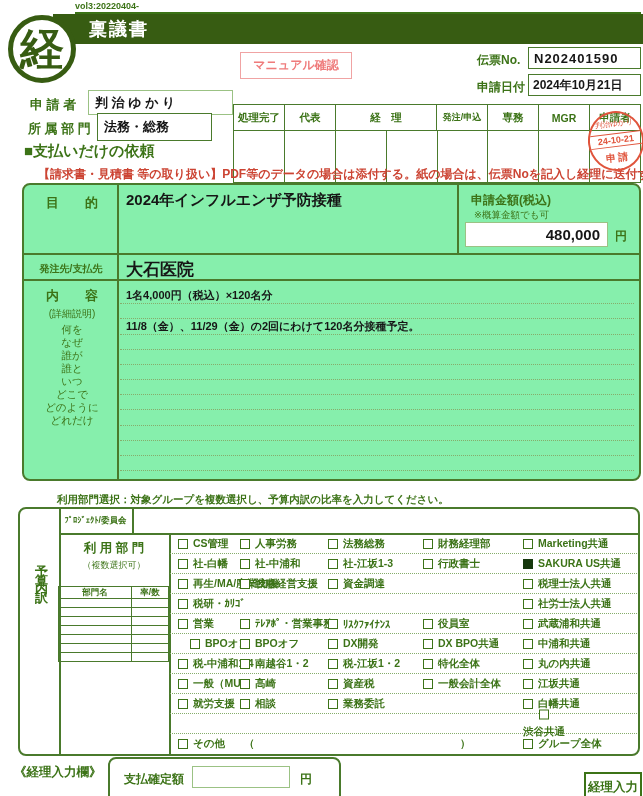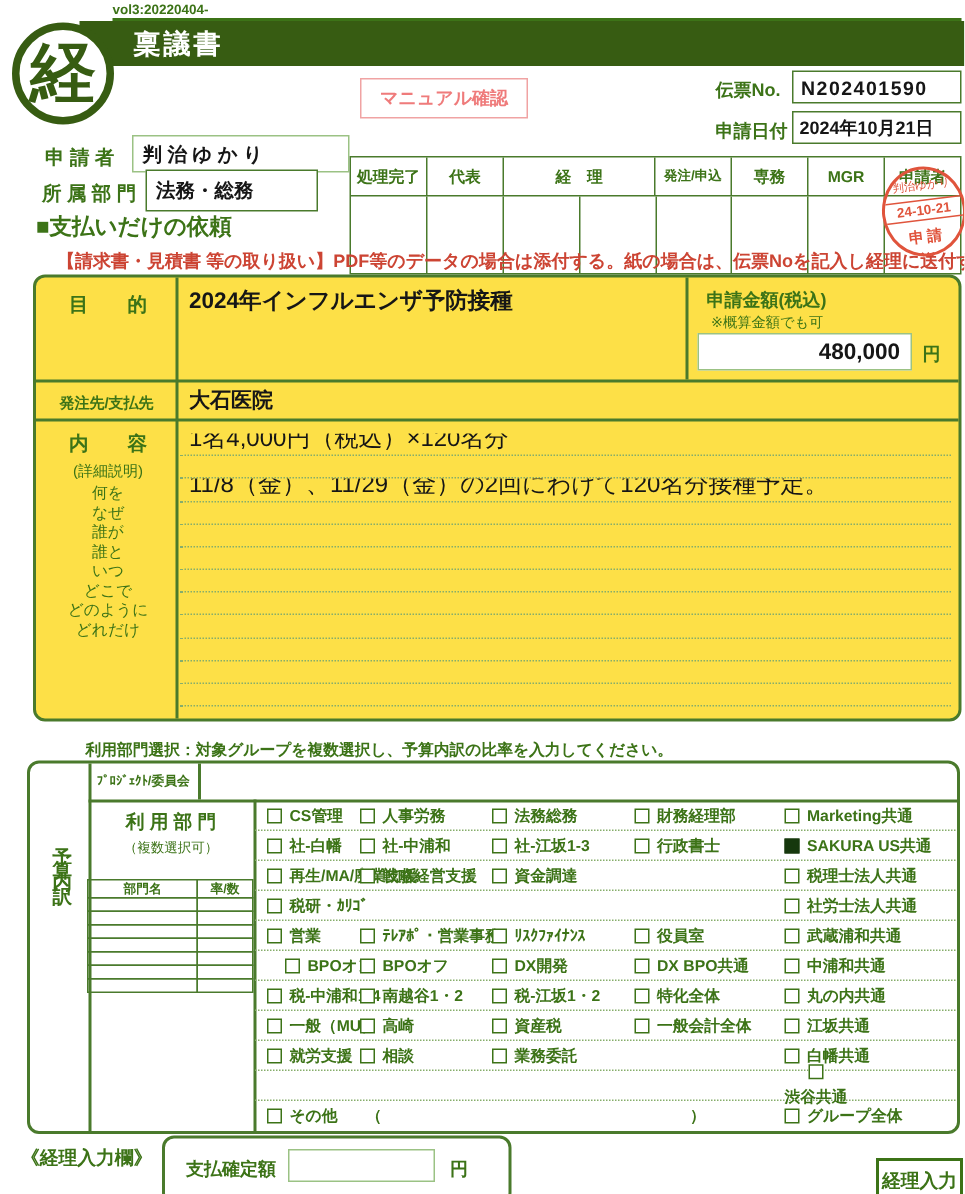--- a/index.html
+++ b/index.html
@@ -45,23 +45,23 @@
          transform:rotate(-7deg);display:flex;flex-direction:column;justify-content:space-between;align-items:center;
          box-sizing:border-box;padding:5px 0 4px 0;overflow:hidden;background:transparent;z-index:4;}
   .s-name{font-size:8px;white-space:nowrap;transform:scale(.95);}
   .s-date{font-size:9px;font-weight:bold;border-top:1.5px solid var(--stamp);border-bottom:1.5px solid var(--stamp);width:100%;text-align:center;padding:1px 0;}
   .s-type{font-size:10px;font-weight:bold;letter-spacing:2px;}
 
   .section-head{left:24px;top:142px;font-size:15px;font-weight:bold;}
   .notice{left:38px;top:166px;font-size:12px;font-weight:bold;color:var(--red);white-space:nowrap;}
 
   
-  .main-box{left:22px;top:183px;width:619px;height:298px;border:2px solid var(--b);border-radius:8px;box-sizing:border-box;position:absolute;background:#fde047;}
+  .main-box{left:22px;top:183px;width:619px;height:298px;border:2px solid var(--b);border-radius:8px;box-sizing:border-box;position:absolute;background:#86efac;}
   .d-lines{position:absolute;left:96px;top:104px;right:5px;bottom:8px;display:flex;flex-direction:column;}
-  .d-line{flex:1;border-bottom:1px dotted var(--dot);display:flex;align-items:flex-end;font-size:16px;font-weight:400;color:#161616;padding-left:6px;white-space:nowrap;overflow:hidden;}
+  .d-line{flex:1;border-bottom:1px dotted var(--dot);display:flex;align-items:flex-end;font-size:11px;font-weight:700;color:#161616;padding-left:6px;white-space:nowrap;overflow:hidden;}
   .prompts div{text-align:center;font-size:10.5px;line-height:13px;color:var(--g);}
 
   
   .budget-box{left:18px;top:507px;width:622px;height:249px;border:2px solid var(--b);border-radius:8px;box-sizing:border-box;position:absolute;background:#fff;}
   .side-label{position:absolute;left:12px;top:46px;writing-mode:vertical-rl;letter-spacing:8px;font-size:13px;font-weight:bold;color:var(--g);}
   .mini-table{position:absolute;left:39px;top:78px;width:111px;}
   .mt-row{display:flex;}
   .mt-c{border:1px solid var(--b);margin-top:-1px;margin-left:-1px;box-sizing:border-box;height:10px;}
   .mt-row.mt-head .mt-c{height:13px;display:flex;align-items:center;justify-content:center;font-size:8.5px;color:var(--g);font-weight:bold;}
   .mt-c:nth-child(1){width:74px;}
@@ -156,21 +156,21 @@
     <div class="abs blk bold" style="left:102px;top:6px;font-size:15px;">2024年インフルエンザ予防接種</div>
 
     <div class="abs bold" style="left:447px;top:7px;font-size:12px;">申請金額(税込)</div>
     <div class="abs" style="left:450px;top:24px;font-size:9.5px;">※概算金額でも可</div>
     <div class="abs fld-box-lt" style="left:441px;top:37px;width:143px;height:25px;justify-content:flex-end;">
       <span class="blk bold" style="font-size:15px;padding-right:7px;">480,000</span>
     </div>
     <div class="abs bold" style="left:591px;top:43px;font-size:12px;">円</div>
 
     <div class="abs bold" style="left:2px;top:77px;width:90px;text-align:center;font-size:10px;">発注先/支払先</div>
-    <div class="abs blk bold" style="left:102px;top:73px;font-size:14px;">大石医院</div>
+    <div class="abs blk bold" style="left:102px;top:73px;font-size:17px;">大石医院</div>
 
     <div class="abs bold" style="left:8px;top:102px;width:80px;text-align:center;font-size:13px;">内　　容</div>
     <div class="abs" style="left:4px;top:122px;width:88px;text-align:center;font-size:10px;">(詳細説明)</div>
     <div class="abs prompts" style="left:4px;top:138px;width:88px;">
         <div>何を</div>
         <div>なぜ</div>
         <div>誰が</div>
         <div>誰と</div>
         <div>いつ</div>
         <div>どこで</div>

